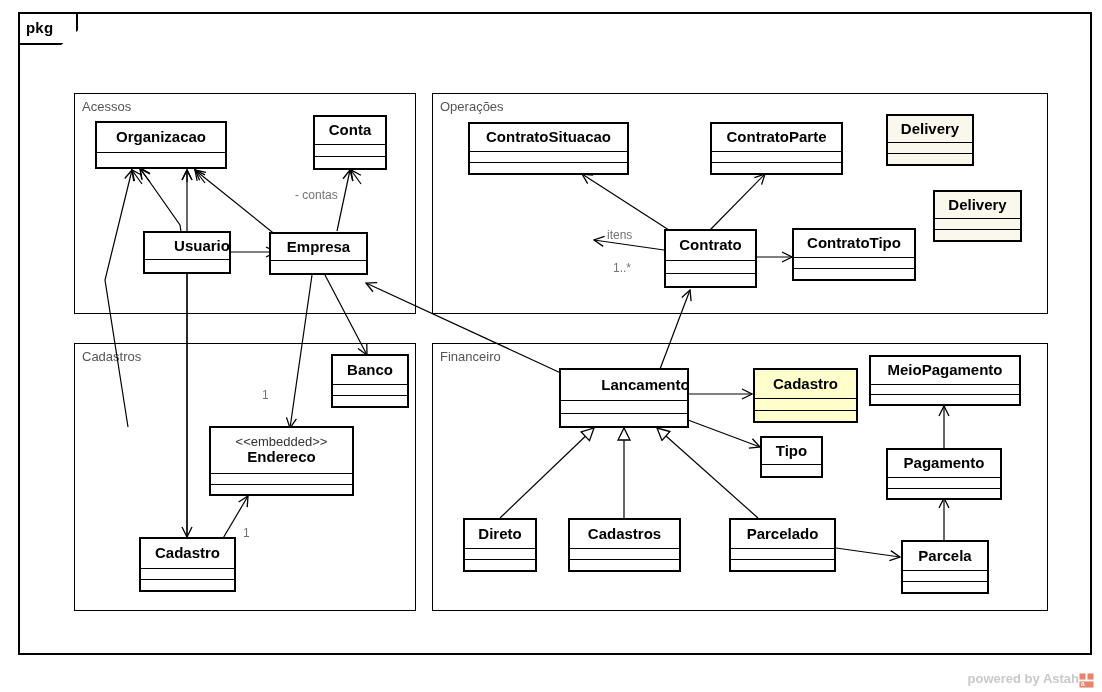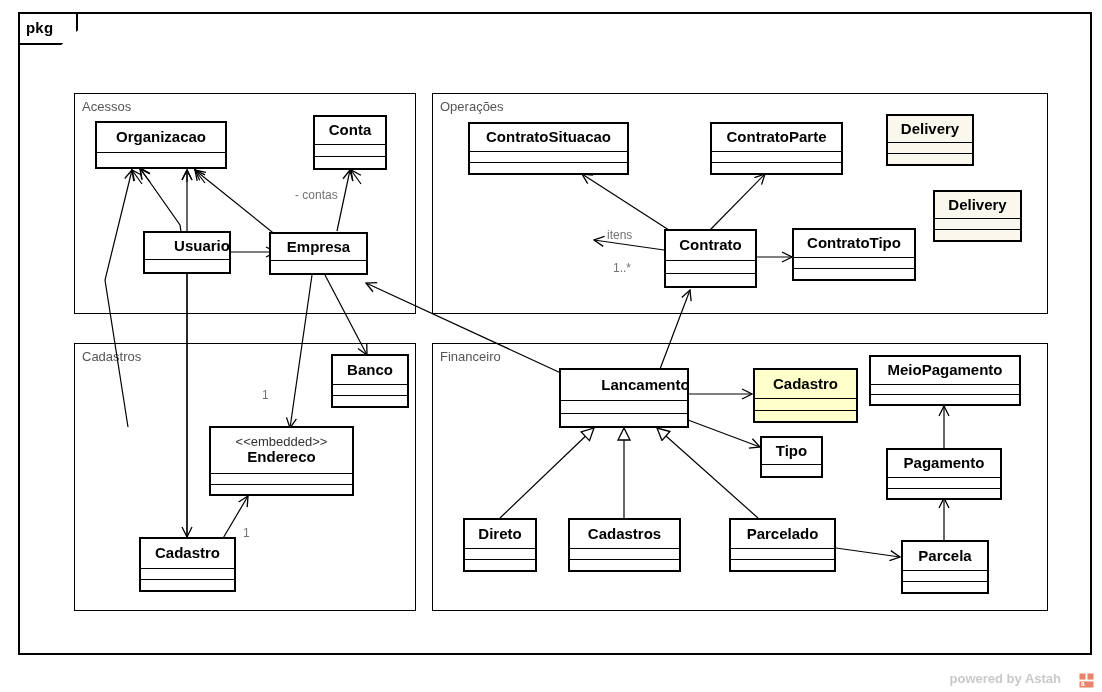--- a/index.html
+++ b/index.html
@@ -137,21 +137,21 @@
     z-index: 8;
   }
 
   
   #watermark {
     position: absolute;
     right: 8px;
     bottom: 6px;
     display: flex;
     align-items: center;
-    gap: 18px;
+    gap: 0;
     font-size: 13px;
     color: #c9c9c9;
     font-weight: bold;
   }
   #watermark .astah-mark {
     display: inline-block;
     width: 15px;
     height: 15px;
     position: relative;
     top: 2px;

